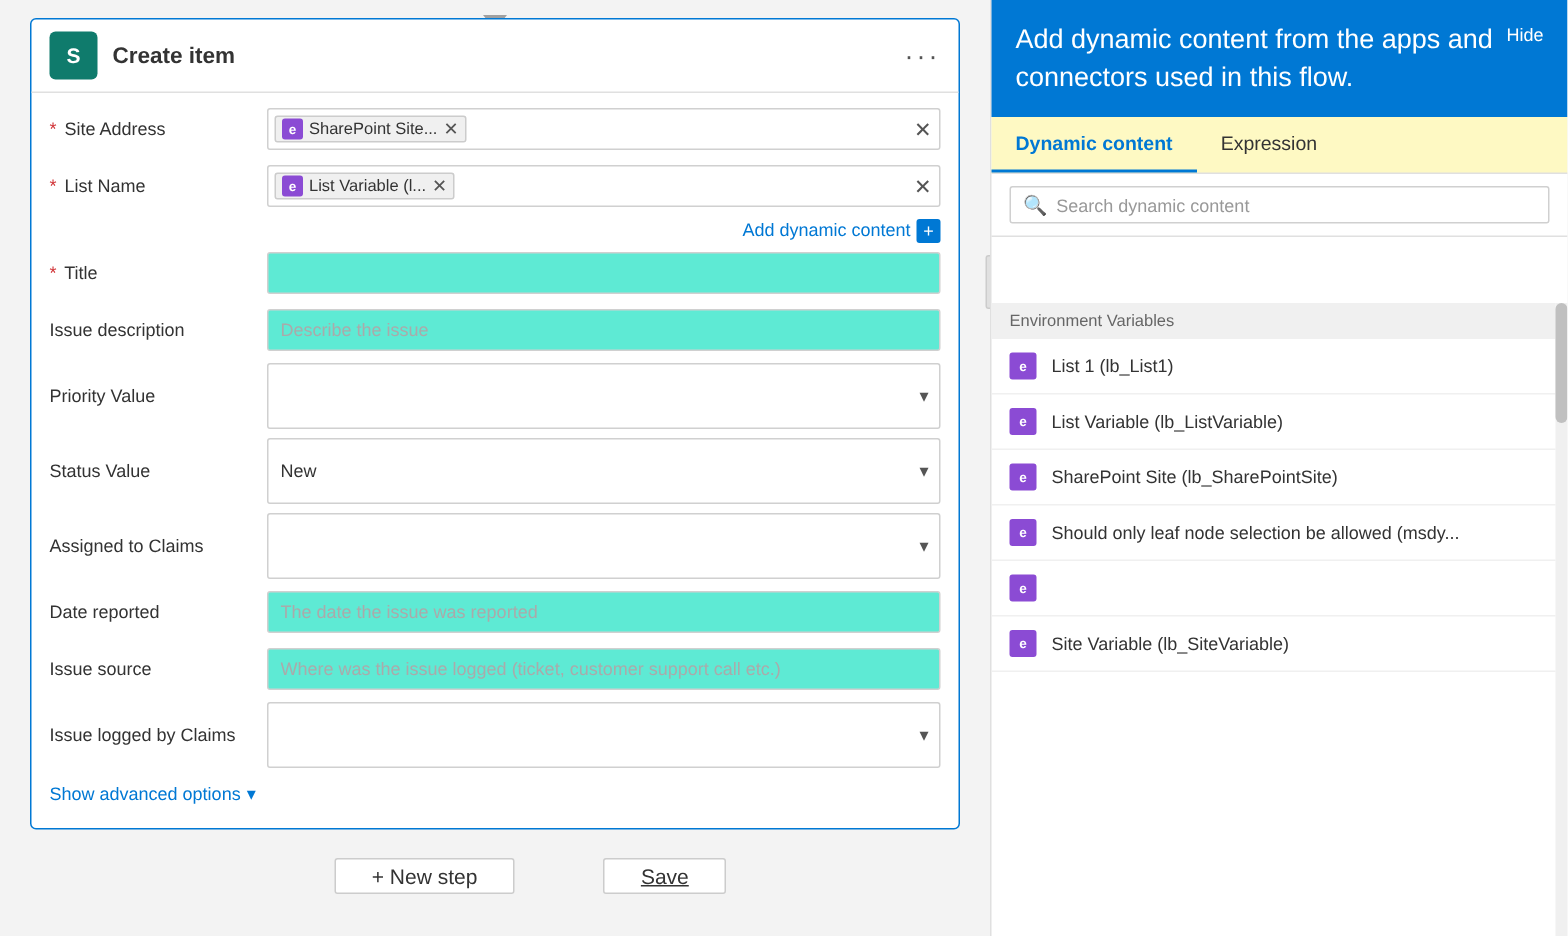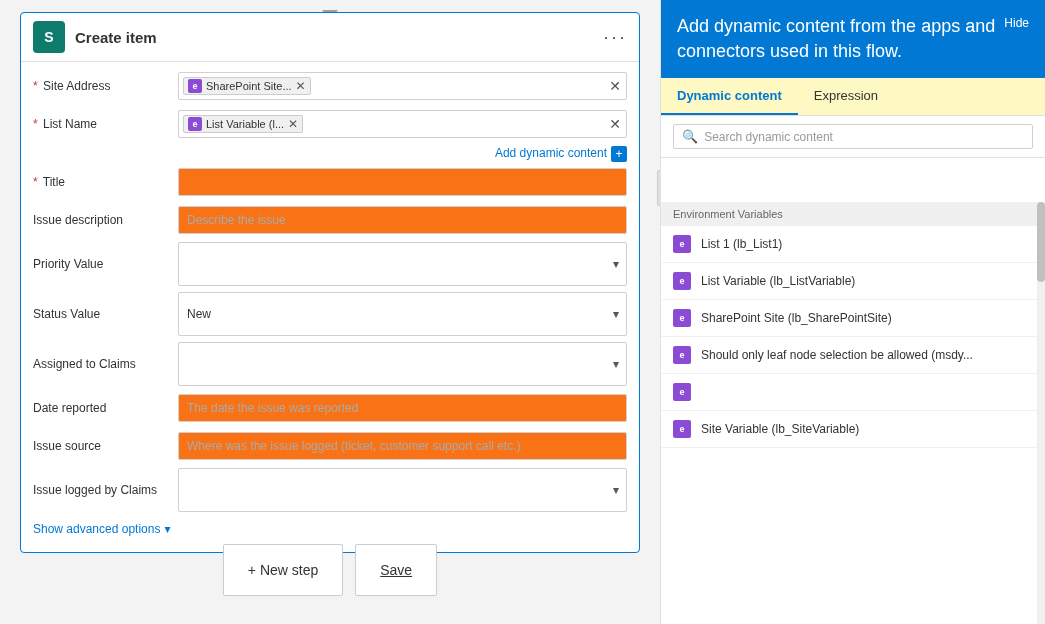--- a/index.html
+++ b/index.html
@@ -112,21 +112,21 @@
     }
 
     .field-input {
       width: 100%;
       height: 28px;
       border: 1px solid #d0d0d0;
       border-radius: 2px;
       padding: 0 8px;
       font-size: 12px;
       color: #333;
-      background: #f97316;
+      background: #5eead4;
       outline: none;
     }
 
     .field-input::placeholder {
       color: #aaa;
       font-size: 12px;
     }
 
     .field-tag-input {
       width: 100%;
@@ -243,28 +243,29 @@
       display: flex;
       align-items: center;
       gap: 4px;
       color: #0078d4;
       font-size: 12px;
       cursor: pointer;
       padding: 4px 0;
     }
 
     .btn {
-      height: 52px;
+      height: 24px;
       padding: 0 24px;
       border-radius: 2px;
       font-size: 14px;
       cursor: pointer;
       border: 1px solid #ccc;
       background: #fff;
       color: #333;
+      margin-left: 47px;
     }
 
     .btn-primary {
       background: #fff;
       border: 1px solid #ccc;
       text-decoration: underline;
     }
 
     
     .right-panel {

